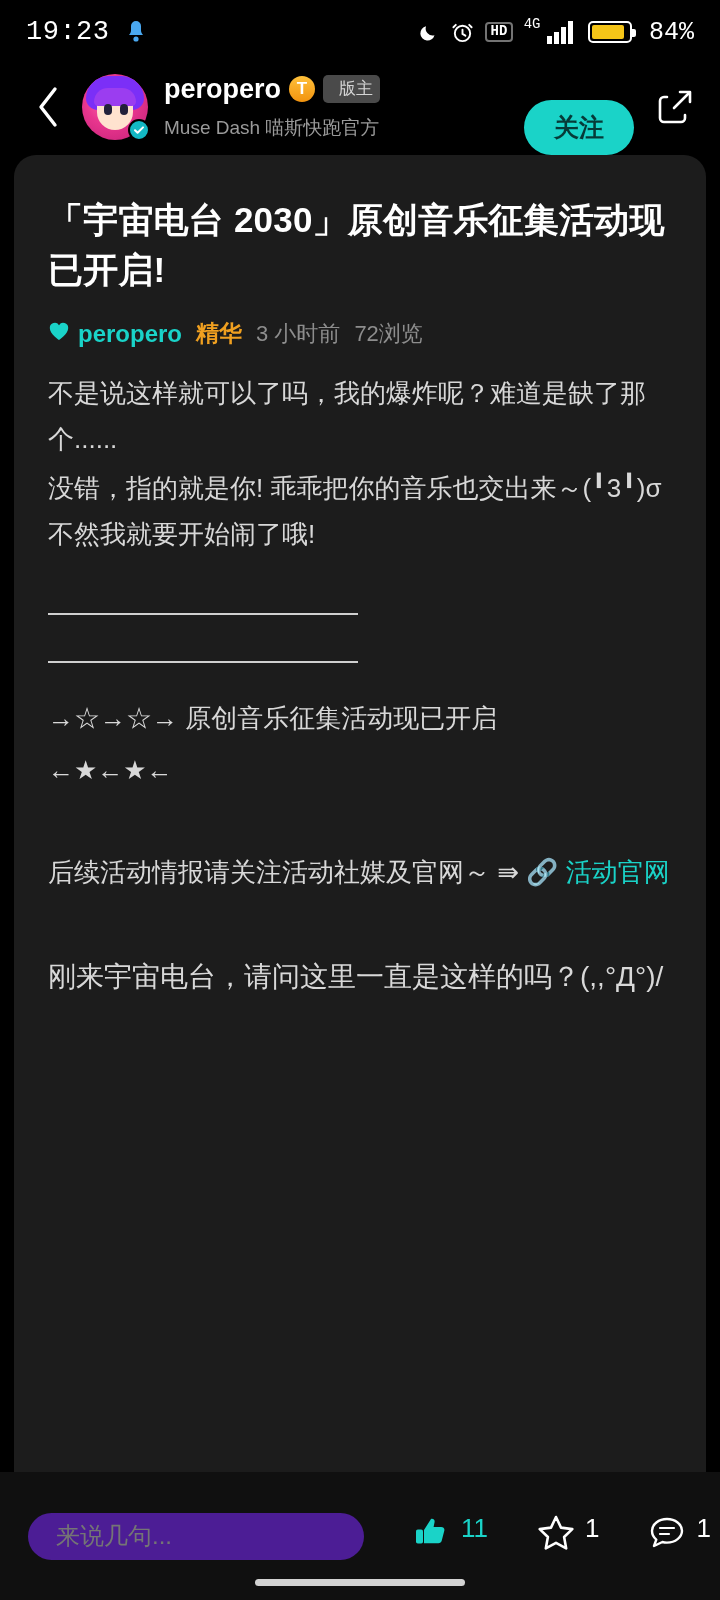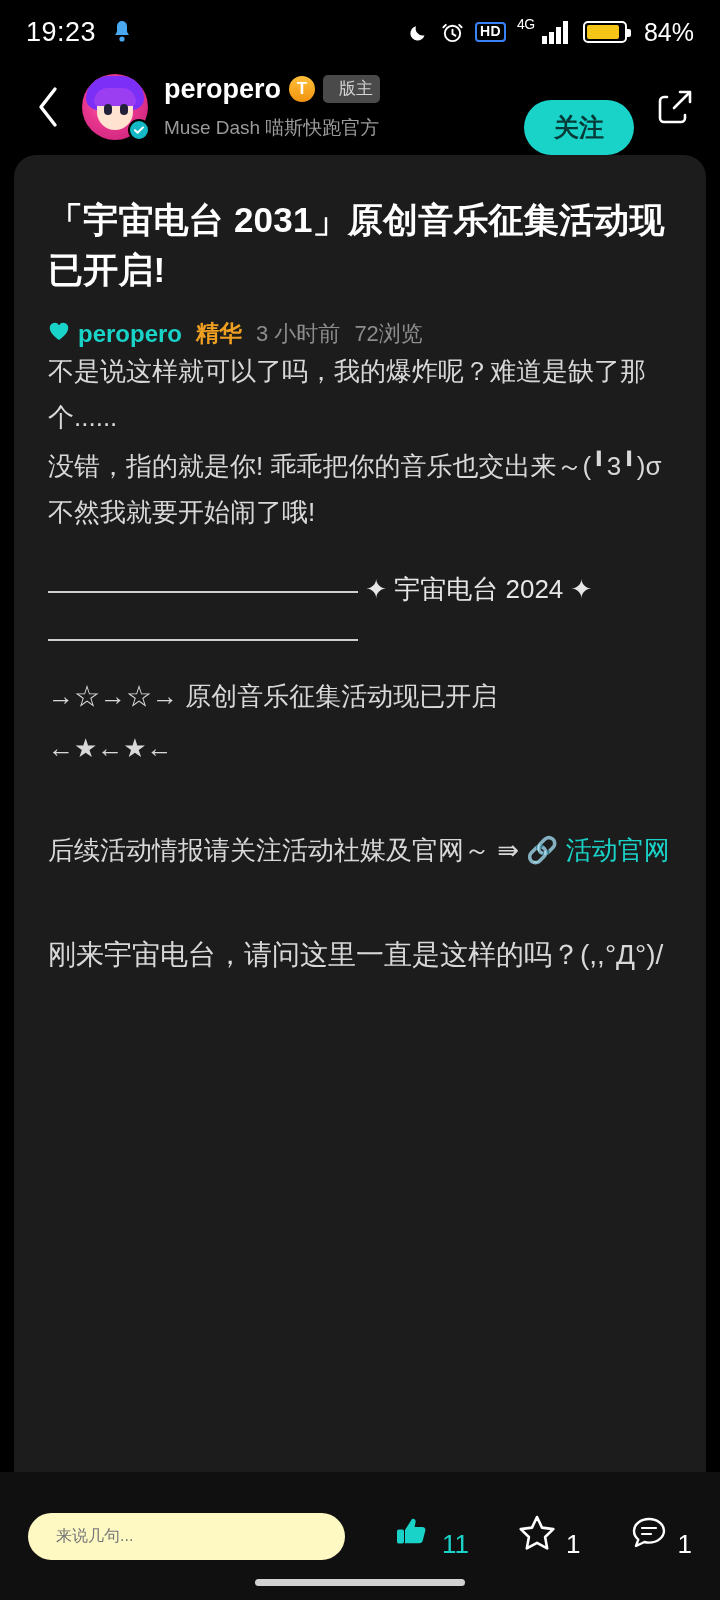--- a/index.html
+++ b/index.html
@@ -13,36 +13,37 @@
   body { position: relative; }
 
   
   .statusbar {
     height: 64px;
     display: flex;
     align-items: center;
     padding: 4px 26px;
     color: #ffffff;
     background: #000;
+    font-family: Liberation Mono, monospace;
   }
   .status-time {
     font-size: 27px;
     letter-spacing: 0.5px;
     font-weight: 400;
   }
   .status-bell { margin-left: 14px; display: flex; align-items: center; }
   .status-right {
     margin-left: auto;
     display: flex;
     align-items: center;
     gap: 11px;
   }
   .status-right .glyph { display: flex; align-items: center; }
   .hd-badge {
-    border: 2px solid #3b82f6;
+    border: 2px solid #737373;
     border-radius: 4px;
     font-size: 14px;
     font-weight: 700;
     padding: 0px 3px 1px 3px;
     line-height: 15px;
     letter-spacing: 0.3px;
   }
   .net-label {
     font-size: 14px;
     position: relative;
@@ -173,20 +174,21 @@
     margin-top: 24px;
   }
   .meta-author { color: #1ad3c8; font-size: 24px; font-weight: 700; display:flex; align-items:center; gap:8px;}
   .meta-essence { color: #f0a020; font-size: 23px; font-weight: 700; }
   .meta-dim { color: #8d8d8d; font-size: 22px; }
 
   .body-text {
     color: #d8d8d8;
     font-size: 26px;
     line-height: 1.75;
+    margin-top: 22px;
     white-space: pre-wrap;
     word-break: break-word;
   }
   .body-text.tight { margin-top: 4px; }
   .divider-line {
     height: 2px; background: #cfcfcf;
     width: 310px; display: inline-block;
     vertical-align: middle;
   }
   .deco-row { color: #e6e6e6; font-size: 26px; margin-top: 30px; line-height: 1.9; }
@@ -202,30 +204,30 @@
     position: absolute;
     left: 0; right: 0; bottom: 0;
     height: 128px;
     background: #101010;
     display: flex;
     align-items: center;
     padding: 0 28px;
   }
   .comment-input {
     width: 336px; height: 47px;
-    background: #fef9c3;
+    background: #4c1d95;
     border-radius: 34px;
     border: none; outline: none;
     color: #8b8b8b;
-    font-size: 16px;
+    font-size: 24px;
     padding: 0 28px;
     font-family: "Liberation Sans", sans-serif;
   }
   .action {
-    display: flex; align-items: flex-end; gap: 9px;
+    display: flex; align-items: flex-start; gap: 9px;
     margin-left: 48px;
     color: #ffffff; font-size: 26px;
   }
   .action .cnt { color: #ffffff; font-size: 26px; }
   .action.liked .cnt { color: #1ad3c8; }
 
   .home-indicator {
     position: absolute;
     bottom: 14px; left: 50%;
     transform: translateX(-50%);
@@ -312,42 +314,41 @@
     <svg width="38" height="38" viewBox="0 0 38 38">
       <path d="M11 9H8a4 4 0 0 0-4 4v17a4 4 0 0 0 4 4h17a4 4 0 0 0 4-4v-3" stroke="#ffffff" stroke-width="2.6" fill="none" stroke-linecap="round"></path>
       <path d="M18 20L33 5" stroke="#ffffff" stroke-width="2.6" fill="none" stroke-linecap="round"></path>
       <path d="M24 4h10v10" stroke="#ffffff" stroke-width="2.6" fill="none" stroke-linecap="round" stroke-linejoin="round"></path>
     </svg>
   </span>
 </div>
 
 <div class="card">
 
-  <div class="post-title">「宇宙电台 2031」原创音乐征集活动现已开启!</div>
+  <div class="post-title">「宇宙电台 2030」原创音乐征集活动现已开启!</div>
 
   <div class="meta-row">
     <span class="meta-author">
       <span>
         <svg width="22" height="22" viewBox="0 0 22 22">
             <path d="M11 20S1.8 13.8 1.8 7.9A5 5 0 0 1 11 5.2 5 5 0 0 1 20.2 7.9C20.2 13.8 11 20 11 20z" fill="#1ad3c8"></path>
           </svg>
       </span>
       <span>peropero</span>
     </span>
     <span class="meta-essence">精华</span>
     <span class="meta-dim">3 小时前</span>
     <span class="meta-dim">72浏览</span>
   </div>
 
   <div class="body-text">不是说这样就可以了吗，我的爆炸呢？难道是缺了那个......</div>
   <div class="body-text tight">没错，指的就是你! 乖乖把你的音乐也交出来～(╹3╹)σ 不然我就要开始闹了哦!</div>
 
   <div class="deco-row">
     <span class="divider-line"></span>
-    <span>✦ 宇宙电台 2024 ✦</span>
     <span class="dl2"></span>
   </div>
 
   <div class="arrow-row">→☆→☆→ 原创音乐征集活动现已开启</div>
   <div class="arrow-row" style="margin-top:2px">←★←★←</div>
 
   <div class="link-para">
     <span>后续活动情报请关注活动社媒及官网～ ⇛ </span><span class="link-icon">🔗</span> <span class="lnk">活动官网</span>
   </div>
 

